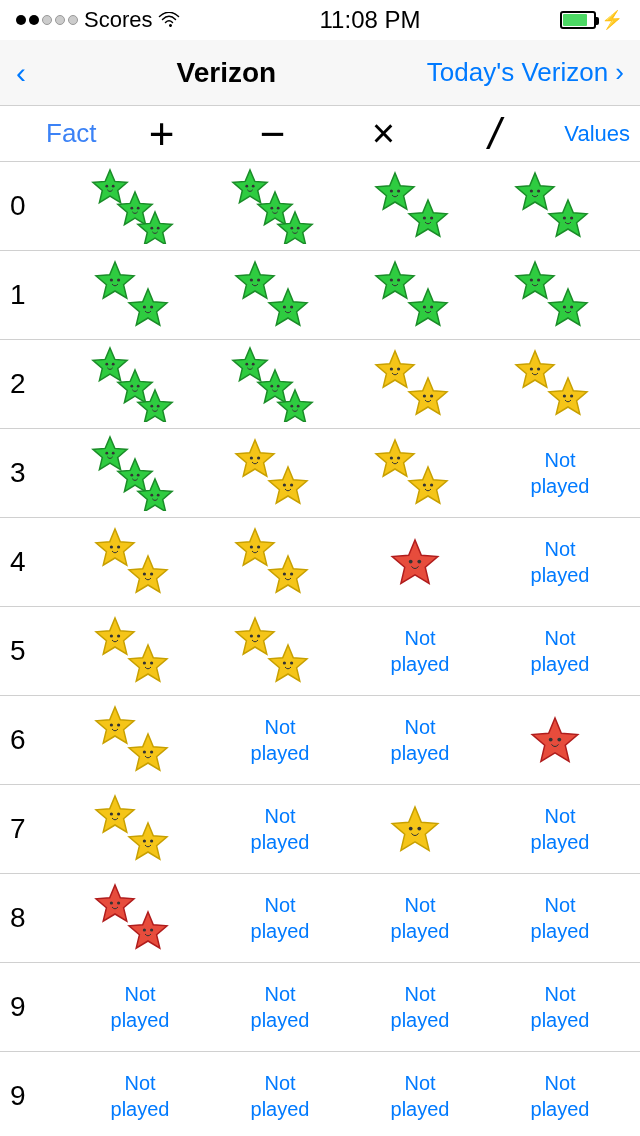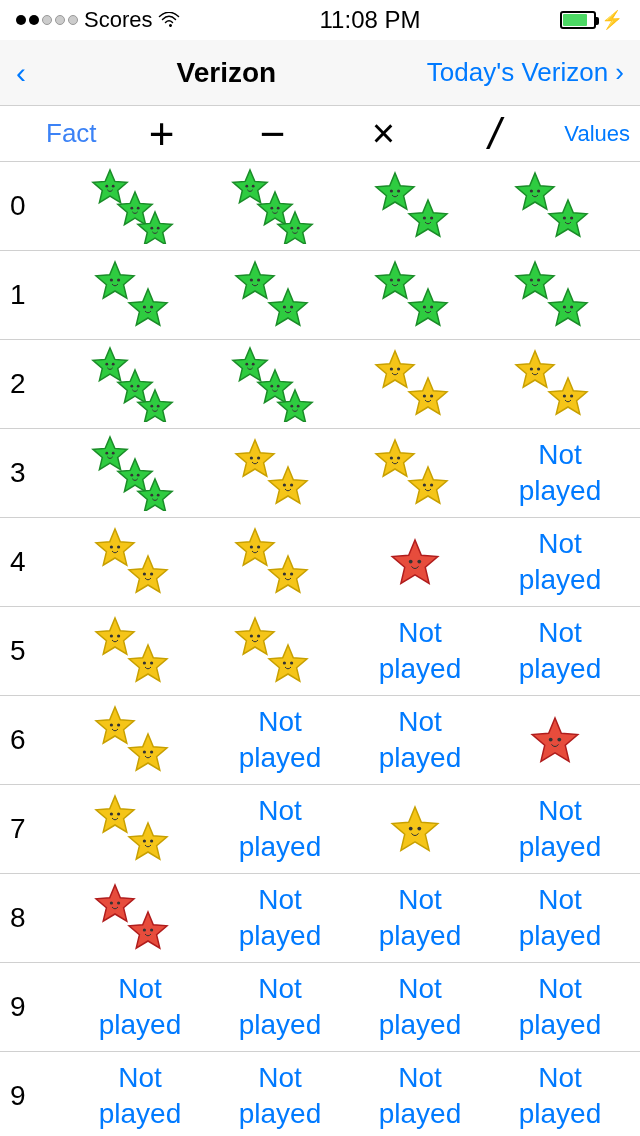--- a/index.html
+++ b/index.html
@@ -96,21 +96,21 @@
     .row-cells {
       display: flex; flex: 1;
     }
     .cell {
       flex: 1;
       display: flex; align-items: center; justify-content: center;
       min-height: 76px;
     }
     .not-played {
       color: #007aff;
-      font-size: 28px;
+      font-size: 20px;
       text-align: center;
       line-height: 1.3;
     }
   </style>
 </head>
 <body>
 
 <div class="status-bar">
   <div class="status-left">
     <div class="signal-dots">

